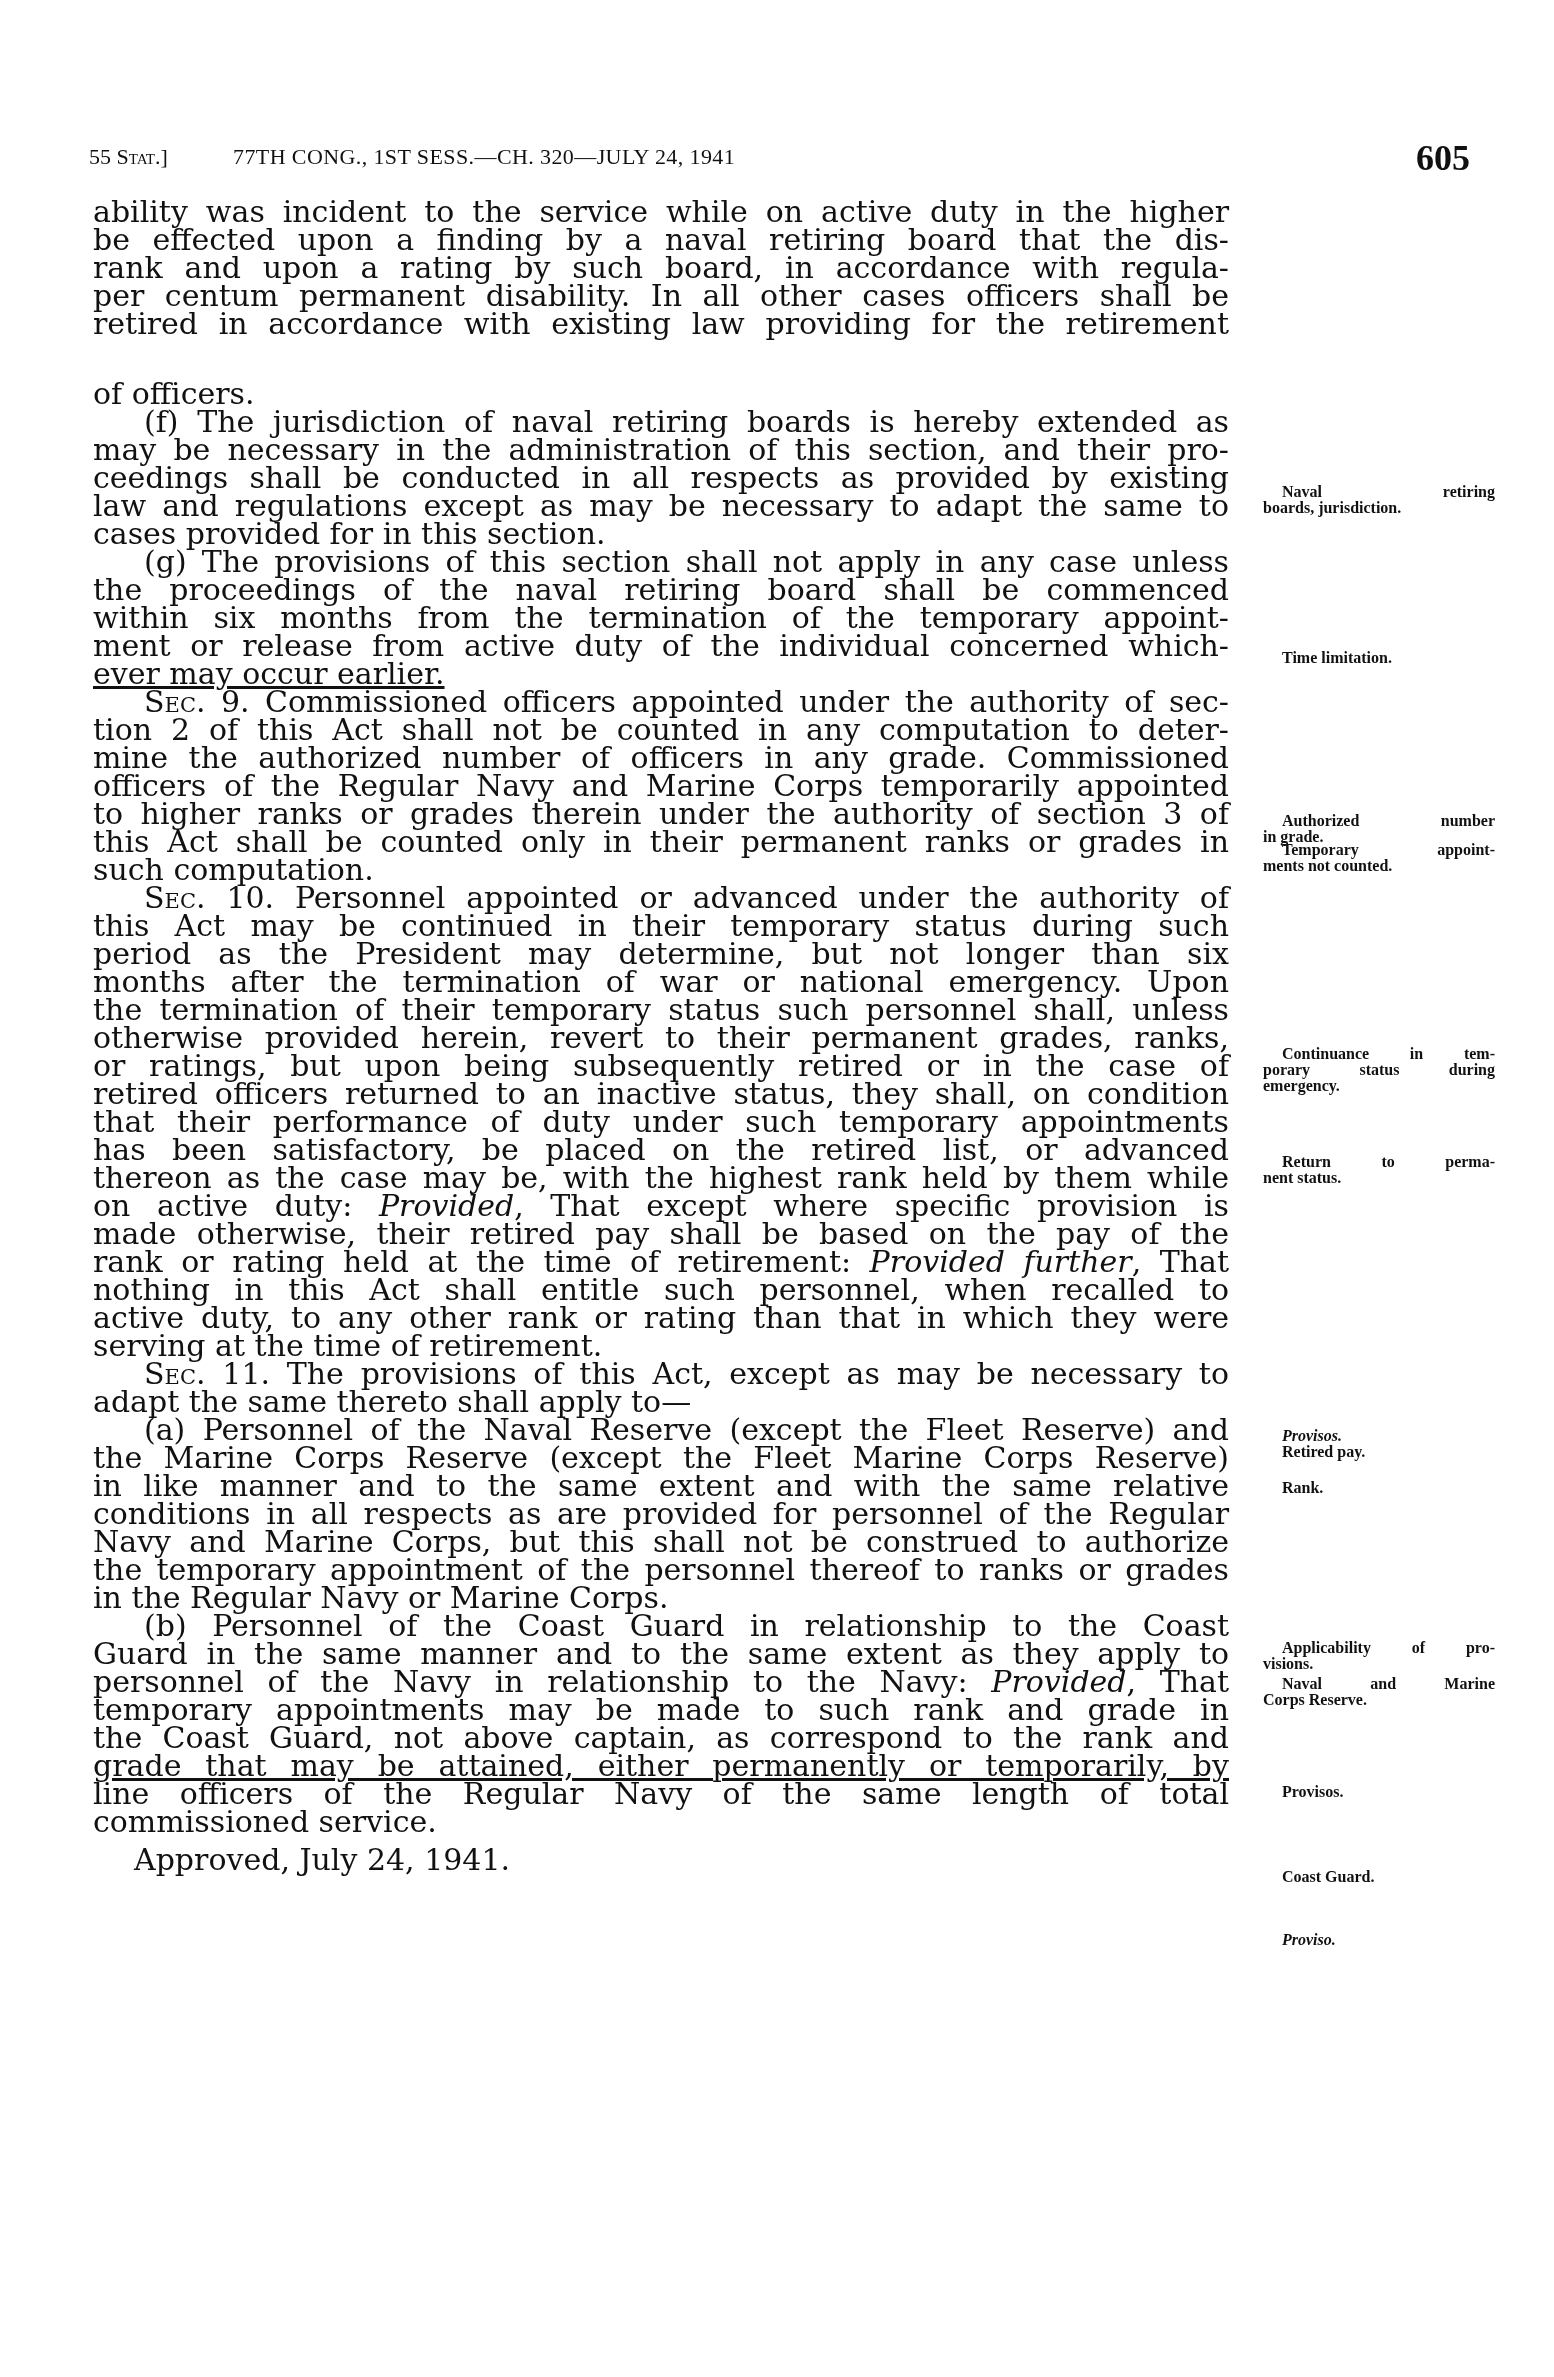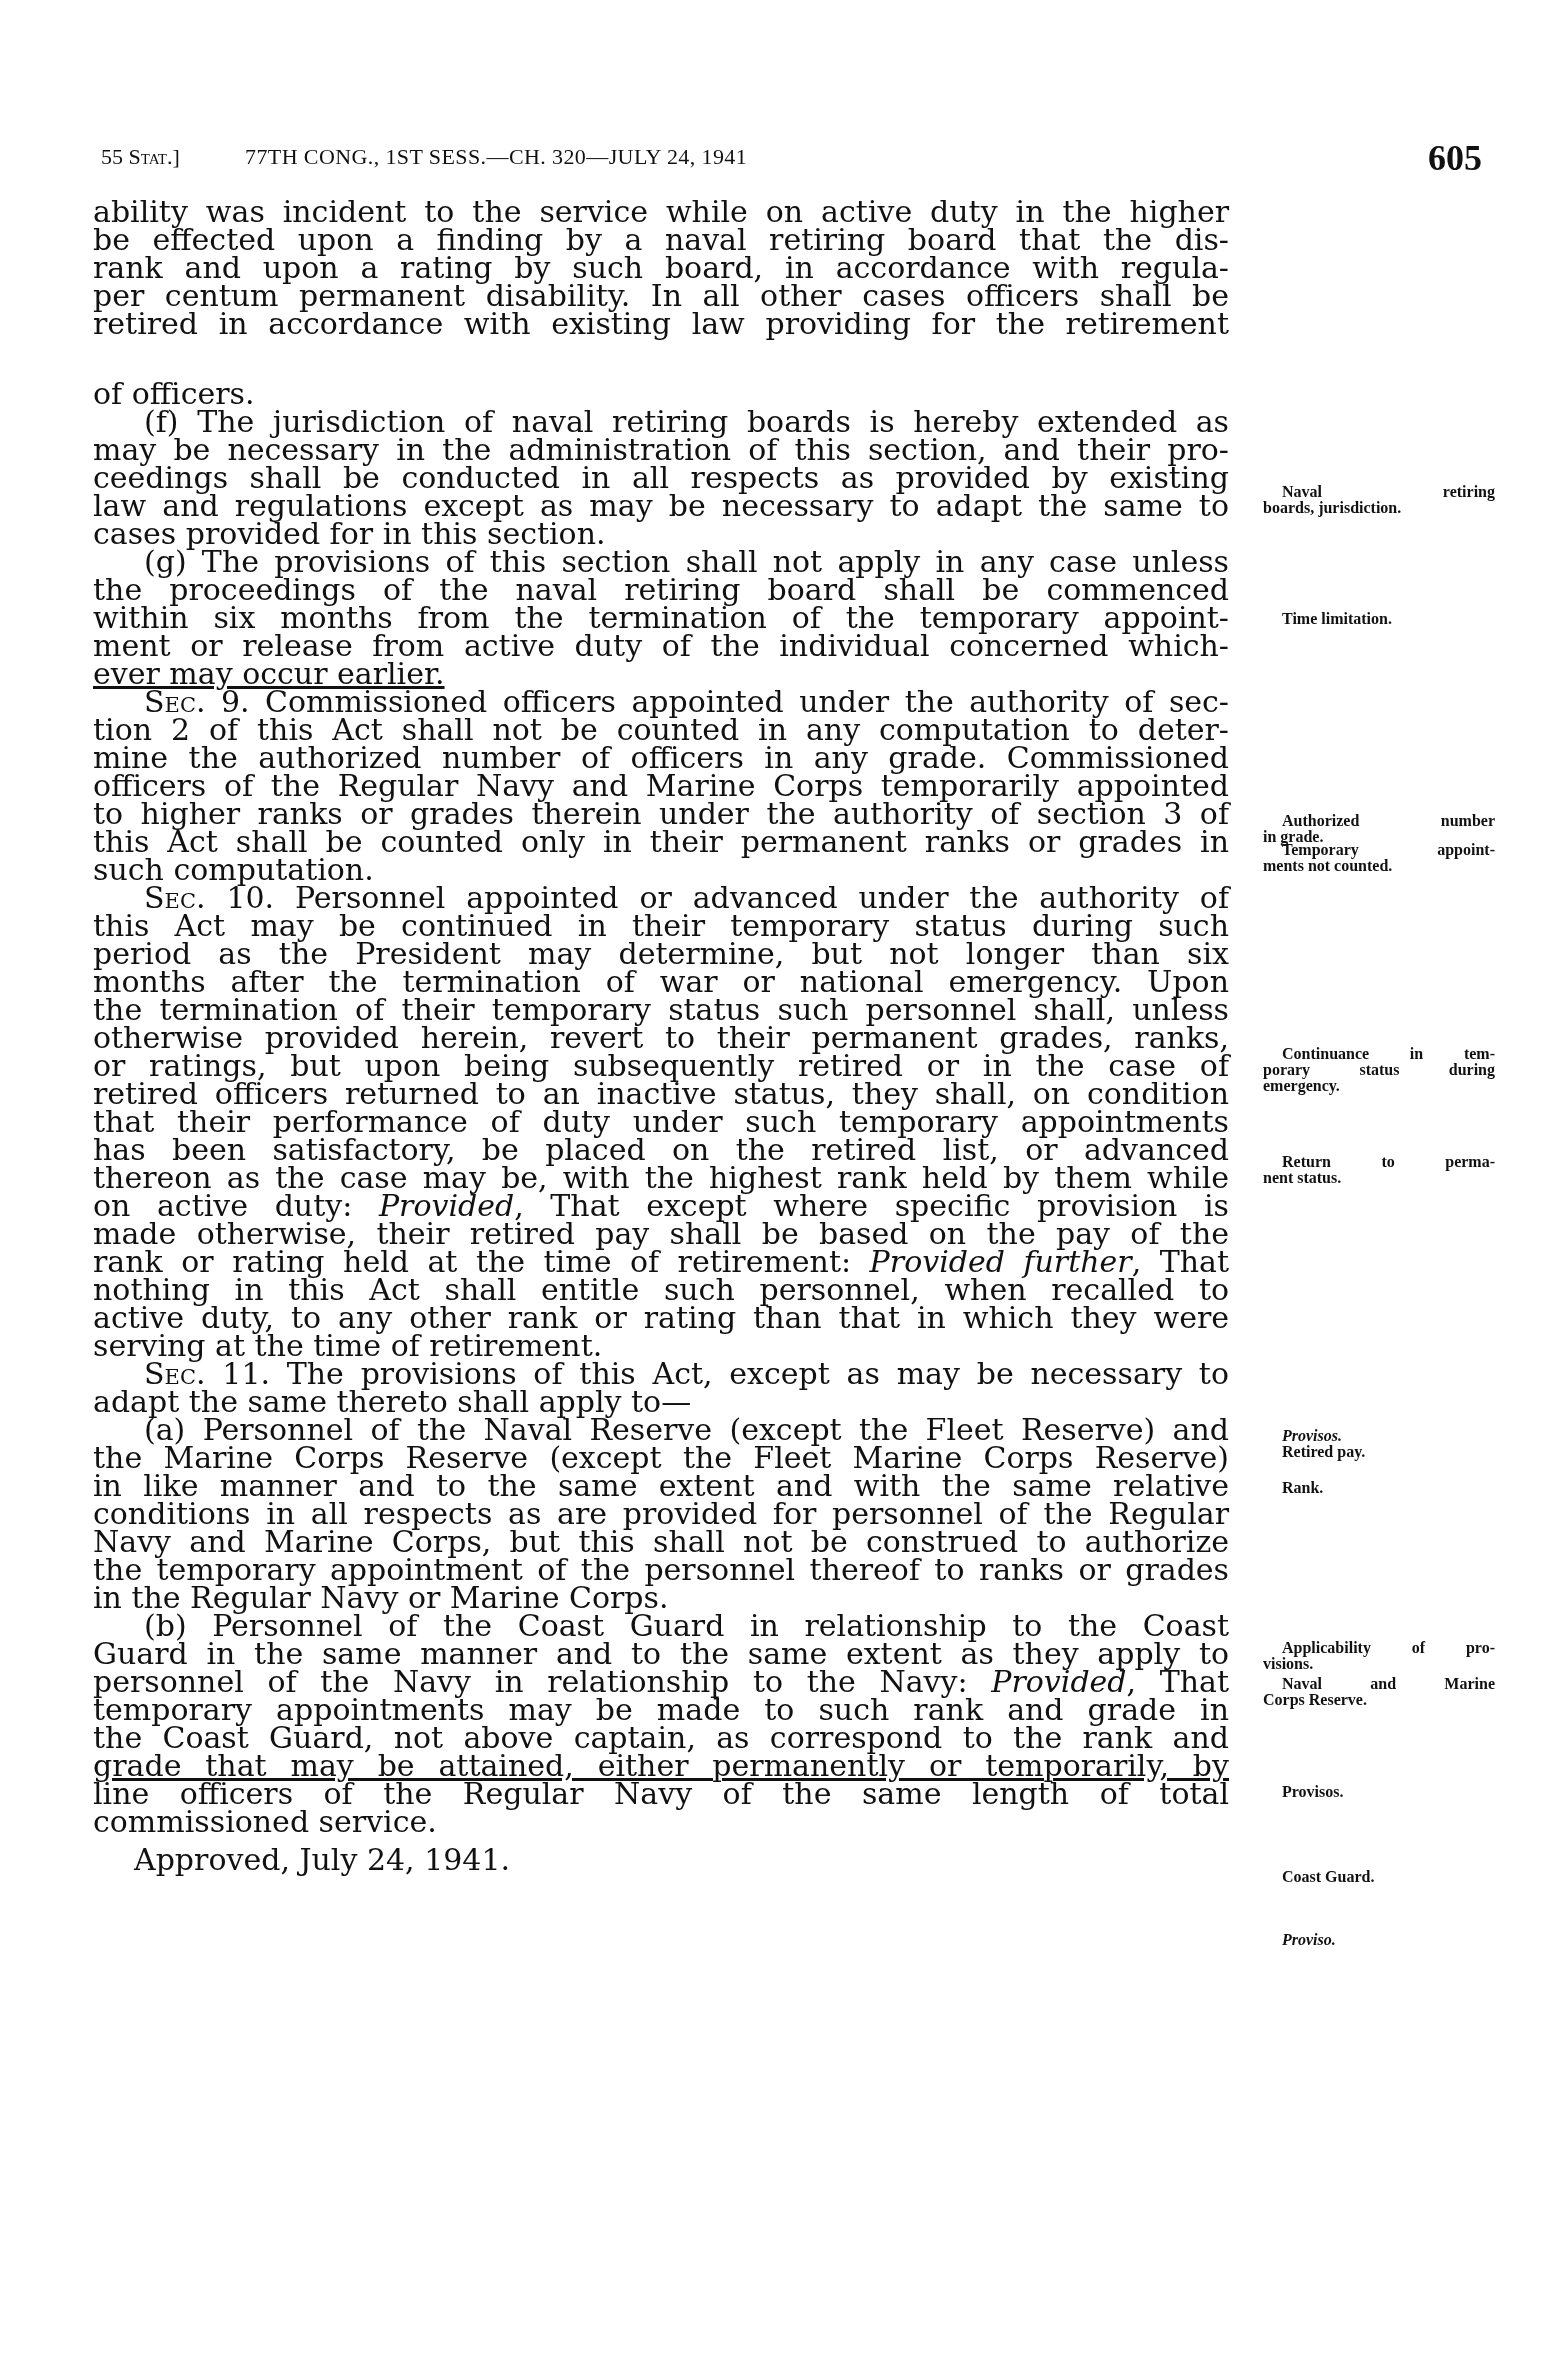--- a/index.html
+++ b/index.html
@@ -1,19 +1,19 @@
 <!DOCTYPE html>
 <html style="font-size:13.7px"><head>
 <meta charset="utf-8">
 <style>
   html, body { margin: 0; padding: 0; background: #ffffff; }
   body { width: 1555px; height: 2377px; position: relative; overflow: hidden; color: #111111; }
   .page { position: absolute; left: 0; top: 0; width: 1555px; height: 2377px; }
 
-  .running-head { position: absolute; top: 137px; left: 16px; width: 1513px; height: 51px;
+  .running-head { position: absolute; top: 137px; left: 4px; width: 1513px; height: 51px;
     font-family: "Liberation Serif", "DejaVu Serif", serif; }
   .rh-stat { position: absolute; left: 85px; top: 6.8px; font-size: 22px; }
   .rh-stat .sc { font-variant: small-caps; }
   .rh-title { position: absolute; left: 229px; top: 6.8px; font-size: 22px; letter-spacing: 0.4px; }
   .rh-page { position: absolute; left: 1412px; top: 0px; font-size: 36px; font-weight: bold; }
 
   .body-text { position: absolute; left: 93px; top: 198px; width: 1136px;
     font-family: "DejaVu Serif", "Liberation Serif", serif; font-size: 30px; line-height: 28px;
     font-weight: 500; }
   .line { display: block; height: 28px; white-space: nowrap; text-align: justify; text-align-last: justify;
@@ -105,21 +105,21 @@
       <span class="line" style="display: block;"><span>line officers of the Regular Navy of the same length of total</span></span>
       <span class="line last" style="display: block;"><span>commissioned service.</span></span>
       <span class="line approved last" style="display: block;">Approved, July 24, 1941.</span>
     </div>
 
   <div class="margin-notes" id="margin-notes">
       <div class="note" style="top: 484px;">
         <span class="l1">Naval retiring</span>
         <span class="l2">boards, jurisdiction.</span>
       </div>
-      <div class="note" style="top: 611px;">
+      <div class="note" style="top: 650px;">
         <span class="single">Time limitation.</span>
       </div>
       <div class="note" style="top: 813px;">
         <span class="l1">Authorized number</span>
         <span class="l2">in grade.</span>
       </div>
       <div class="note" style="top: 842px;">
         <span class="l1">Temporary appoint-</span>
         <span class="l2">ments not counted.</span>
       </div>

